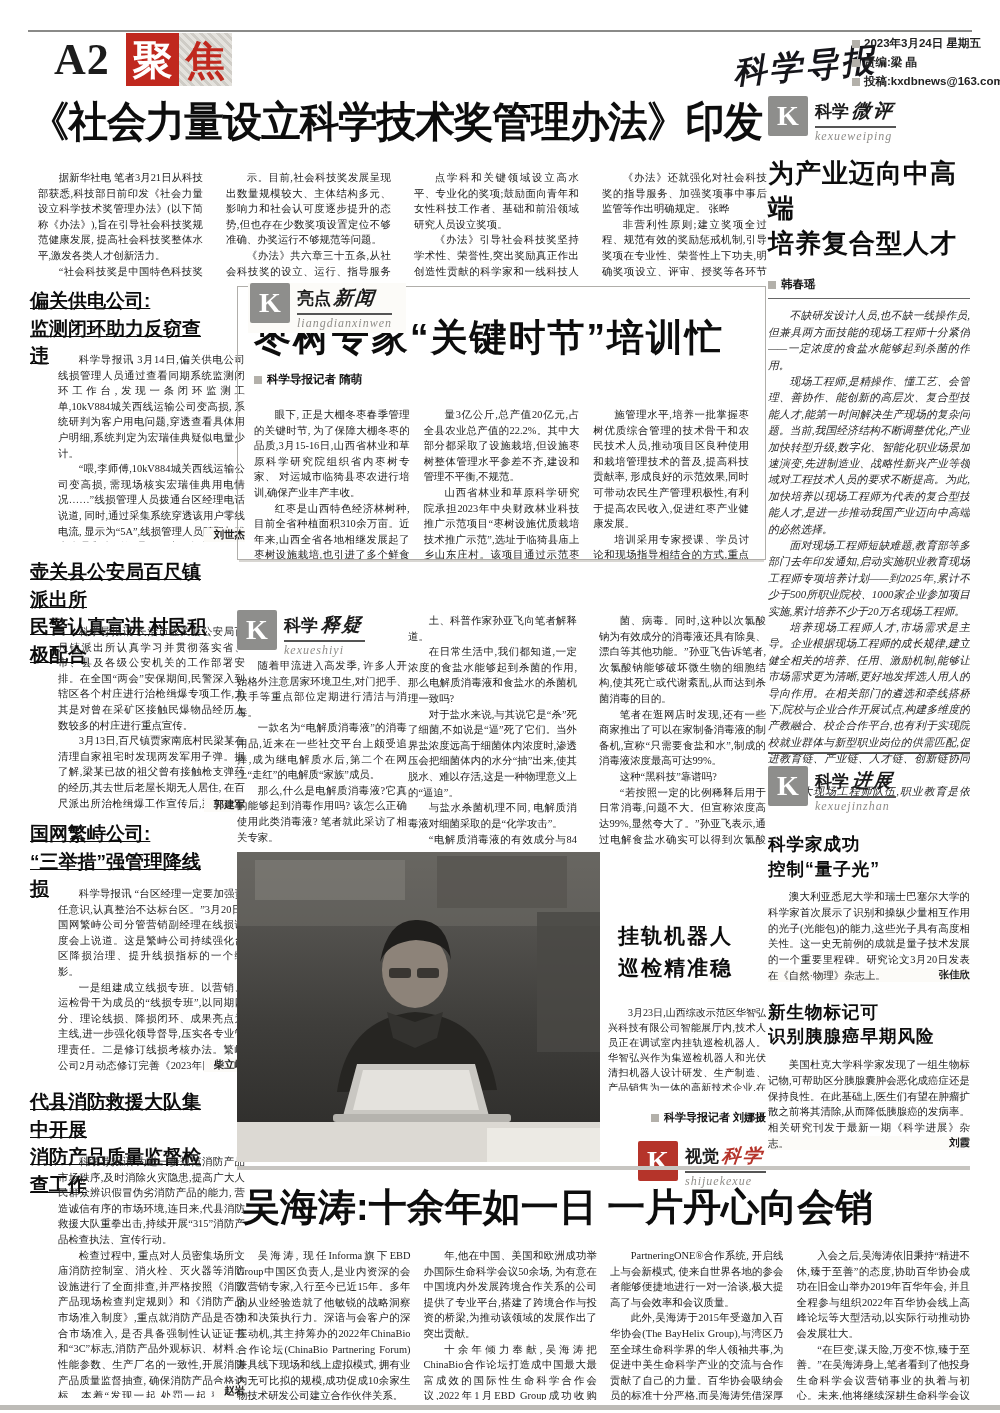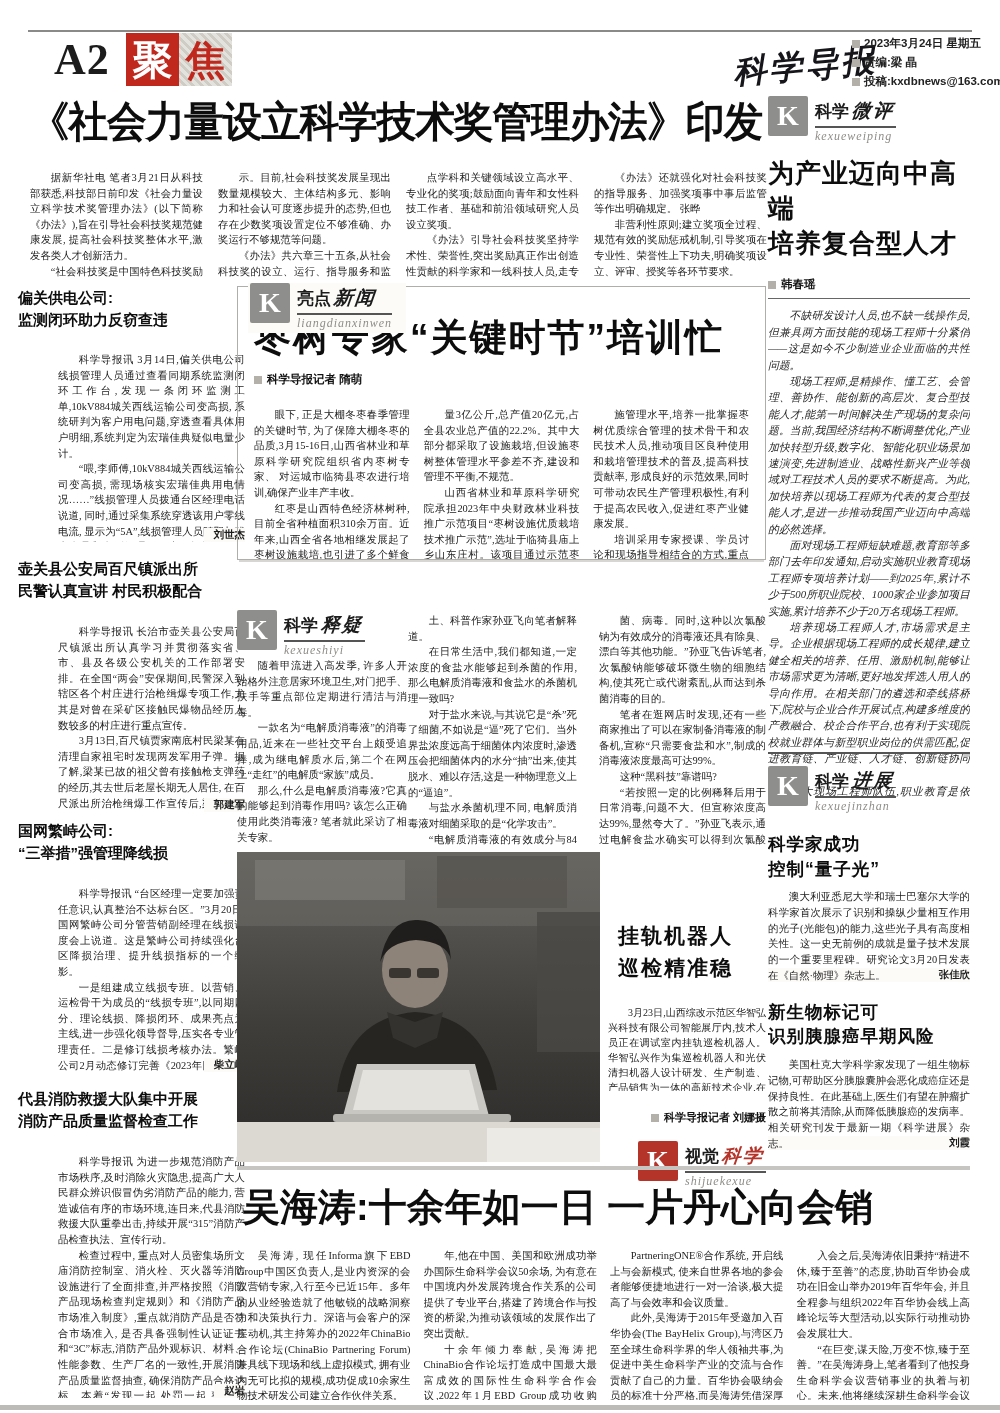--- a/index.html
+++ b/index.html
@@ -42,23 +42,23 @@
   .kcn { font-family:"Liberation Sans",sans-serif; font-weight:900; font-size:17px; }
   .kscript { font:bold italic 19px "Liberation Serif",serif; transform:skewX(-6deg); letter-spacing:2px; }
   .kscript.red { color:#b5342a; }
   .kpinyin { border-top:2px solid #555; margin-top:1px; padding-top:1px;
              font:italic 12px "Liberation Serif",serif; color:#8f8d89; letter-spacing:1px; }
   
   .main-headline { position:absolute; left:30px; top:94px; width:740px; font-size:42px;
       letter-spacing:-1px; transform:scaleX(.94); transform-origin:left top; white-space:nowrap; }
   .main-cols { position:absolute; left:30px; top:170px; width:737px; height:108px;
       display:flex; gap:15px; overflow:hidden; }
-  .main-cols .col { flex:1; overflow:hidden; }
-  
-  .lt { position:absolute; left:18px; width:187px; font-size:15px; line-height:1.45; white-space:pre-line; }
+  .main-cols .col { flex:1; overflow:hidden;margin-left:8px; }
+  
+  .lt { position:absolute; left:30px; width:187px; font-size:19px; line-height:1.45; white-space:pre-line;text-decoration:underline; }
   .lb { position:absolute; left:30px; width:187px; overflow:hidden;margin-left:28px; }
   
   .ld-box { position:absolute; left:237px; top:286px; width:529px; height:274px;
             border:1px solid #b0aeaa; box-shadow:0 4px 0 -2px #d8d6d2; }
   .ld-badge { position:absolute; top:-4px; left:10px; background:#fcfbf8; padding:0 14px 2px 2px; }
   .ld-headline { margin:26px 16px 0; font-size:37px; letter-spacing:2px; }
   .ld-byline { margin:9px 16px 0; }
   .ld-cols { margin:20px 16px 0; display:flex; gap:14px; height:152px; overflow:hidden; }
   .ld-cols .col { flex:1; overflow:hidden; }
   
@@ -313,21 +313,21 @@
       </div>
     </div>
     <div class="hl wp-headline">为产业迈向中高端
 培养复合型人才</div>
     <div class="byline wp-byline">
       <span class="sq"></span>
       <span>韩春瑶</span>
     </div>
     <hr class="sep">
     <div class="wp-body">
-        <p>不缺研发设计人员,也不缺一线操作员,但兼具两方面技能的现场工程师十分紧俏——这是如今不少制造业企业面临的共性问题。</p>
+        <p>不缺研发设计人员,也不缺一线操作员,但兼具两方面技能的现场工程师十分紧俏——一定浓度的食盐水能够起到杀菌的作用。</p>
         <p>现场工程师,是精操作、懂工艺、会管理、善协作、能创新的高层次、复合型技能人才,能第一时间解决生产现场的复杂问题。当前,我国经济结构不断调整优化,产业加快转型升级,数字化、智能化职业场景加速演变,先进制造业、战略性新兴产业等领域对工程技术人员的要求不断提高。为此,加快培养以现场工程师为代表的复合型技能人才,是进一步推动我国产业迈向中高端的必然选择。</p>
         <p>面对现场工程师短缺难题,教育部等多部门去年印发通知,启动实施职业教育现场工程师专项培养计划——到2025年,累计不少于500所职业院校、1000家企业参加项目实施,累计培养不少于20万名现场工程师。</p>
         <p>培养现场工程师人才,市场需求是主导。企业根据现场工程师的成长规律,建立健全相关的培养、任用、激励机制,能够让市场需求更为清晰,更好地发挥选人用人的导向作用。在相关部门的遴选和牵线搭桥下,院校与企业合作开展试点,构建多维度的产教融合、校企合作平台,也有利于实现院校就业群体与新型职业岗位的供需匹配,促进教育链、产业链、人才链、创新链协同发展。</p>
         <p>壮大现场工程师队伍,职业教育是依托。职业院校可以主动对接产业数字化、智能化的发展趋势,建成一批引领新技术、新职业发展,满足产业链需求的专业群。借助人工智能、大数据等新兴技术手段,职业院校通过开设特色科目,为学生尽可能创造更多模拟和真实实践场景,不断强化学生的数字化专业水平和现场实操能力,为传统产业转型升级提供强大的人才储备。</p>
       </div>
   </div>
 
   <div class="jz">
     <hr class="jz-rule">
     <div class="kbadge">

